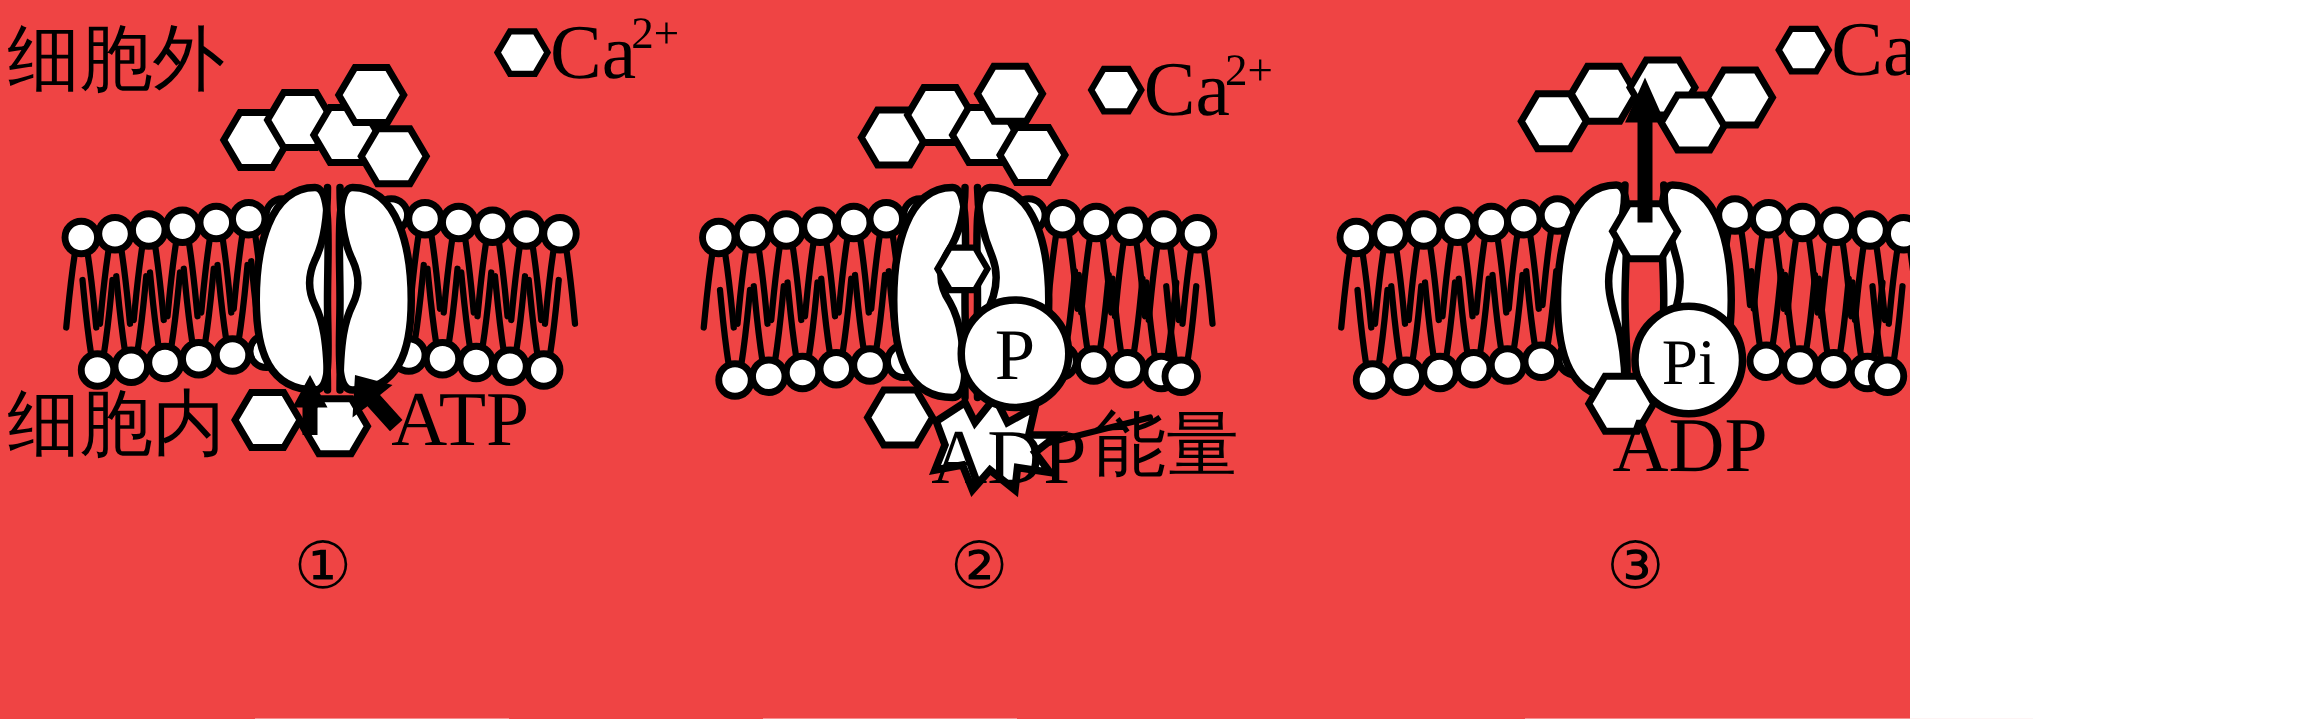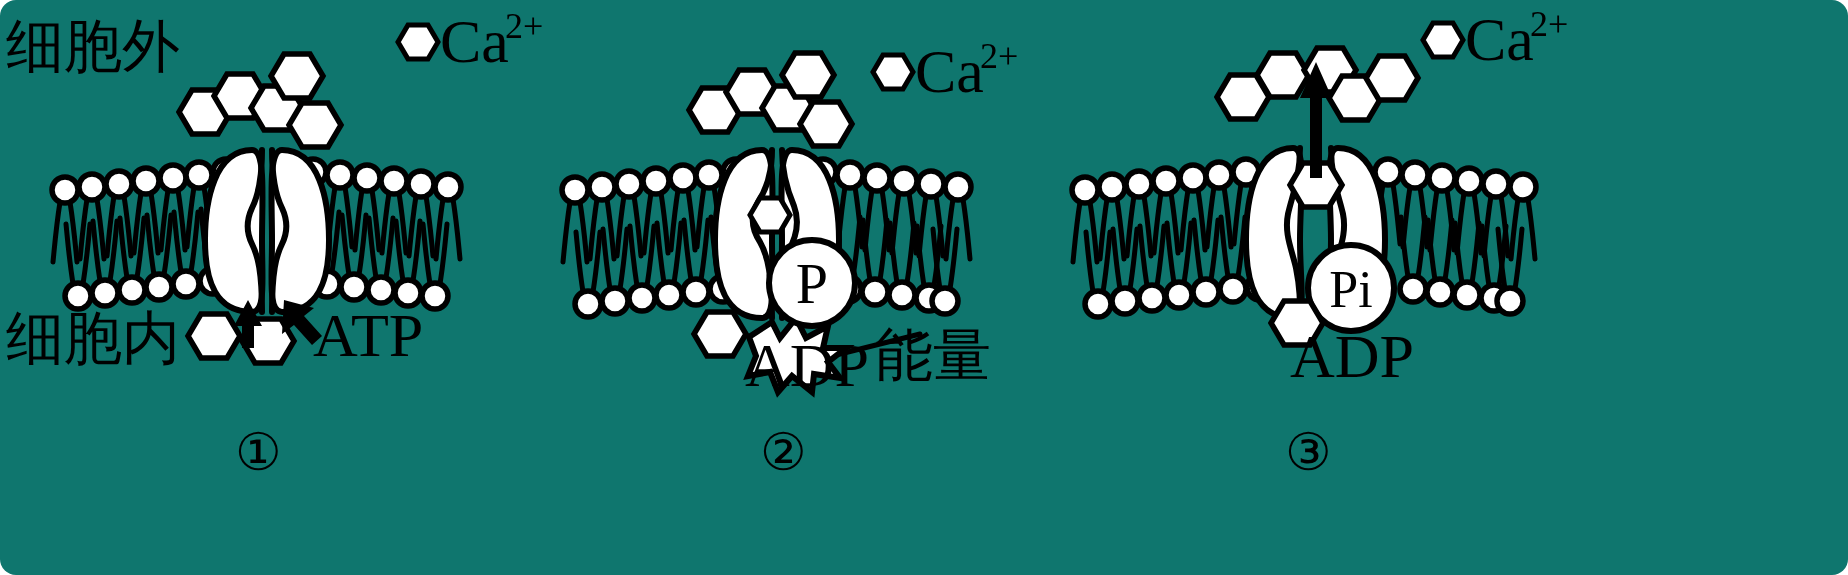--- a/index.html
+++ b/index.html
@@ -5,25 +5,24 @@
   html, body {
     margin: 0;
     padding: 0;
     background: #ffffff;
   }
   body {
     font-family: "Liberation Serif", serif;
   }
   #stage {
     position: relative;
-    width: 1848px;
+    width: 1528px;
     height: 575px;
-    background: #0f766e;
+    background: #ef4444;
     overflow: hidden;
-    border-radius: 16px;
   }
   svg.diagram {
     display: block;
     width: 1848px;
     height: 575px;
   }
   .stroke {
     fill: none;
     stroke: #000000;
     stroke-linecap: round;

